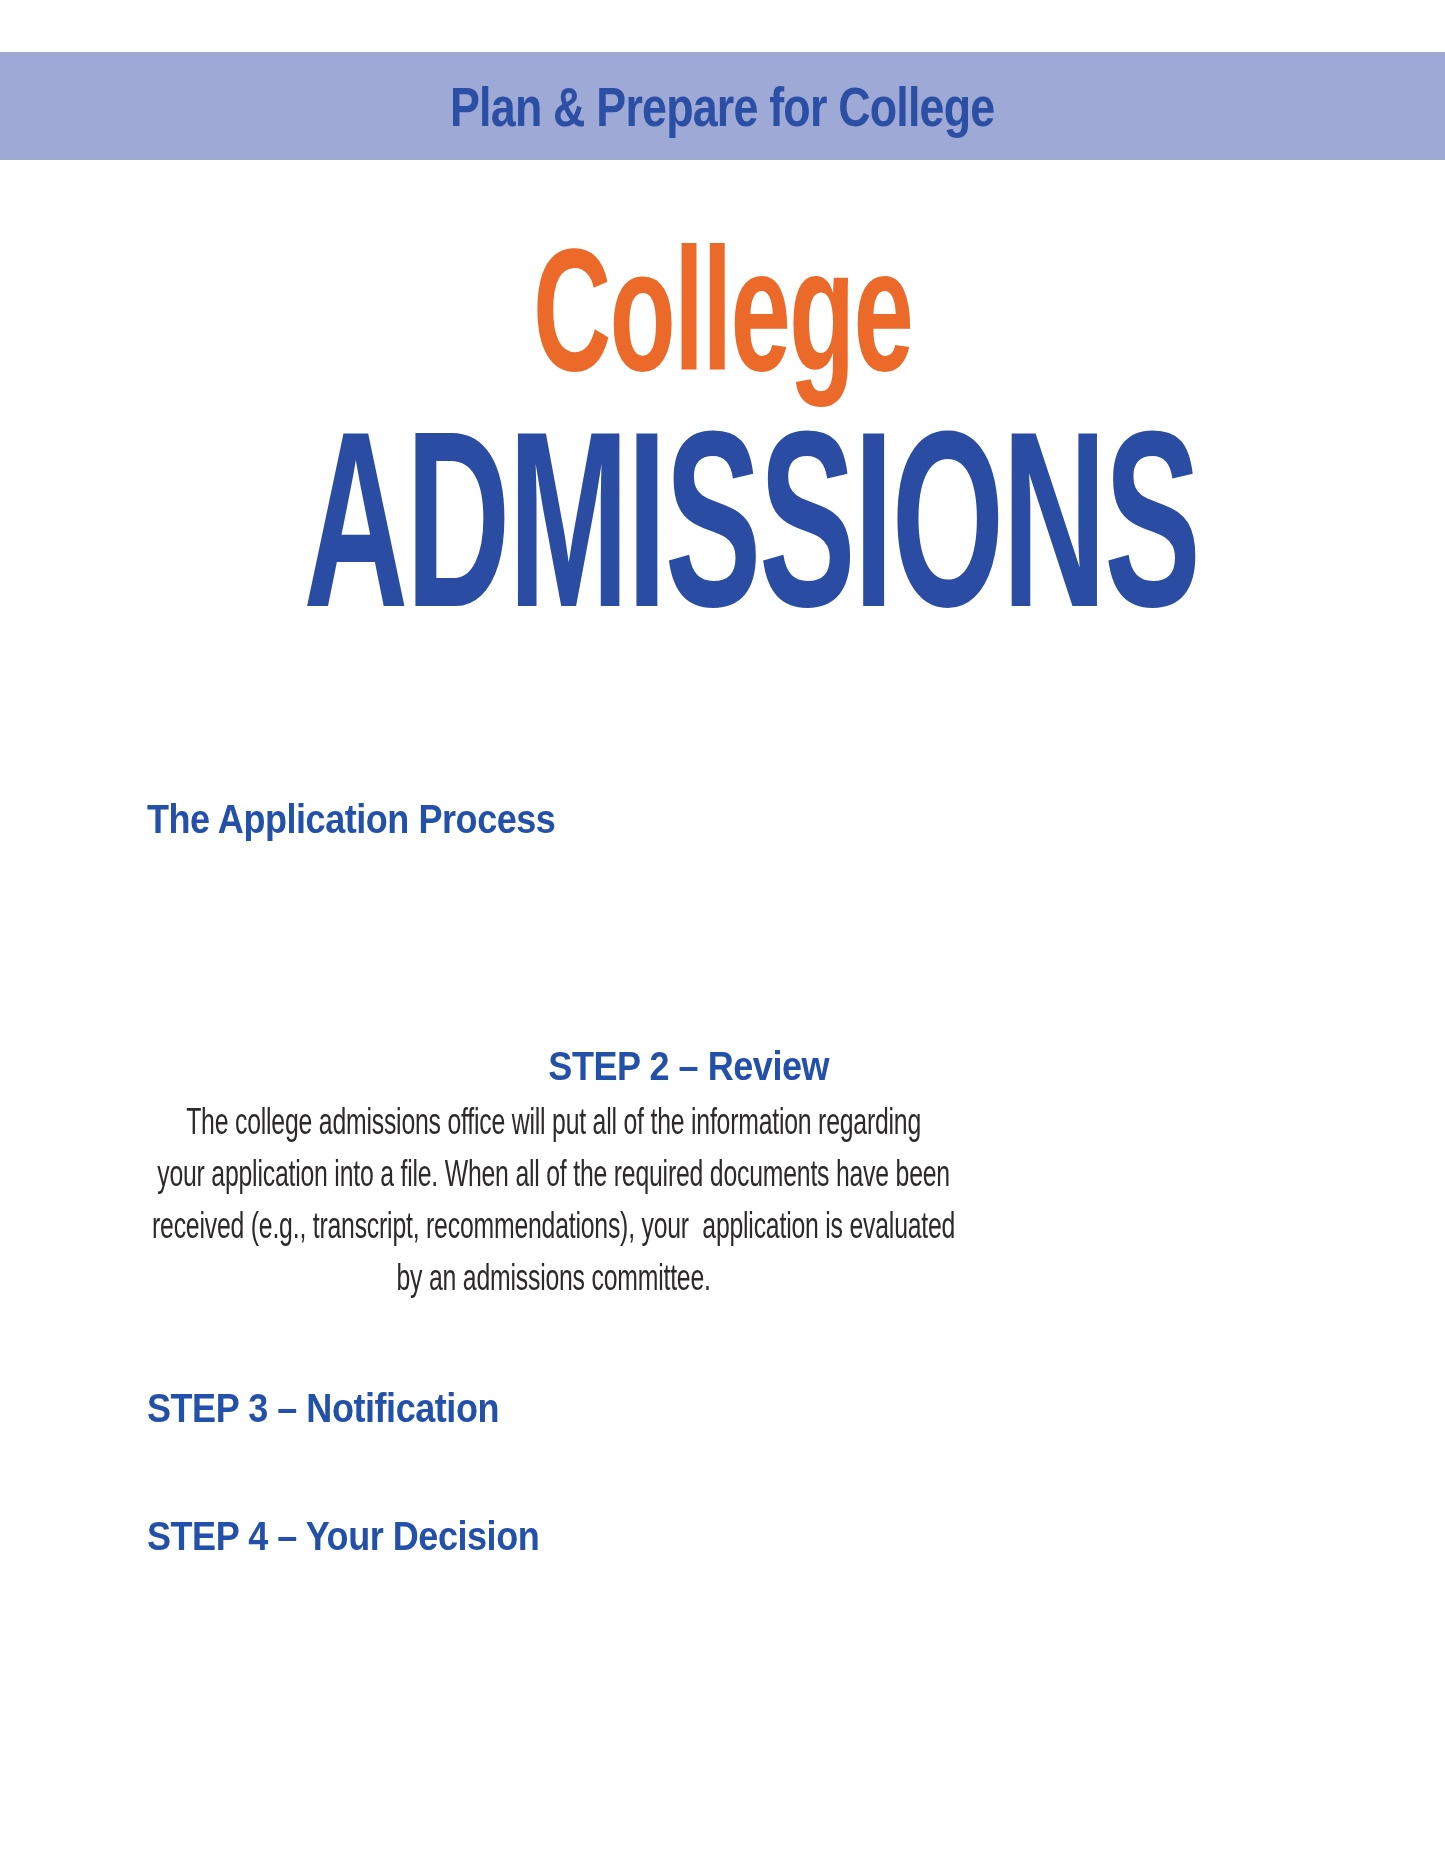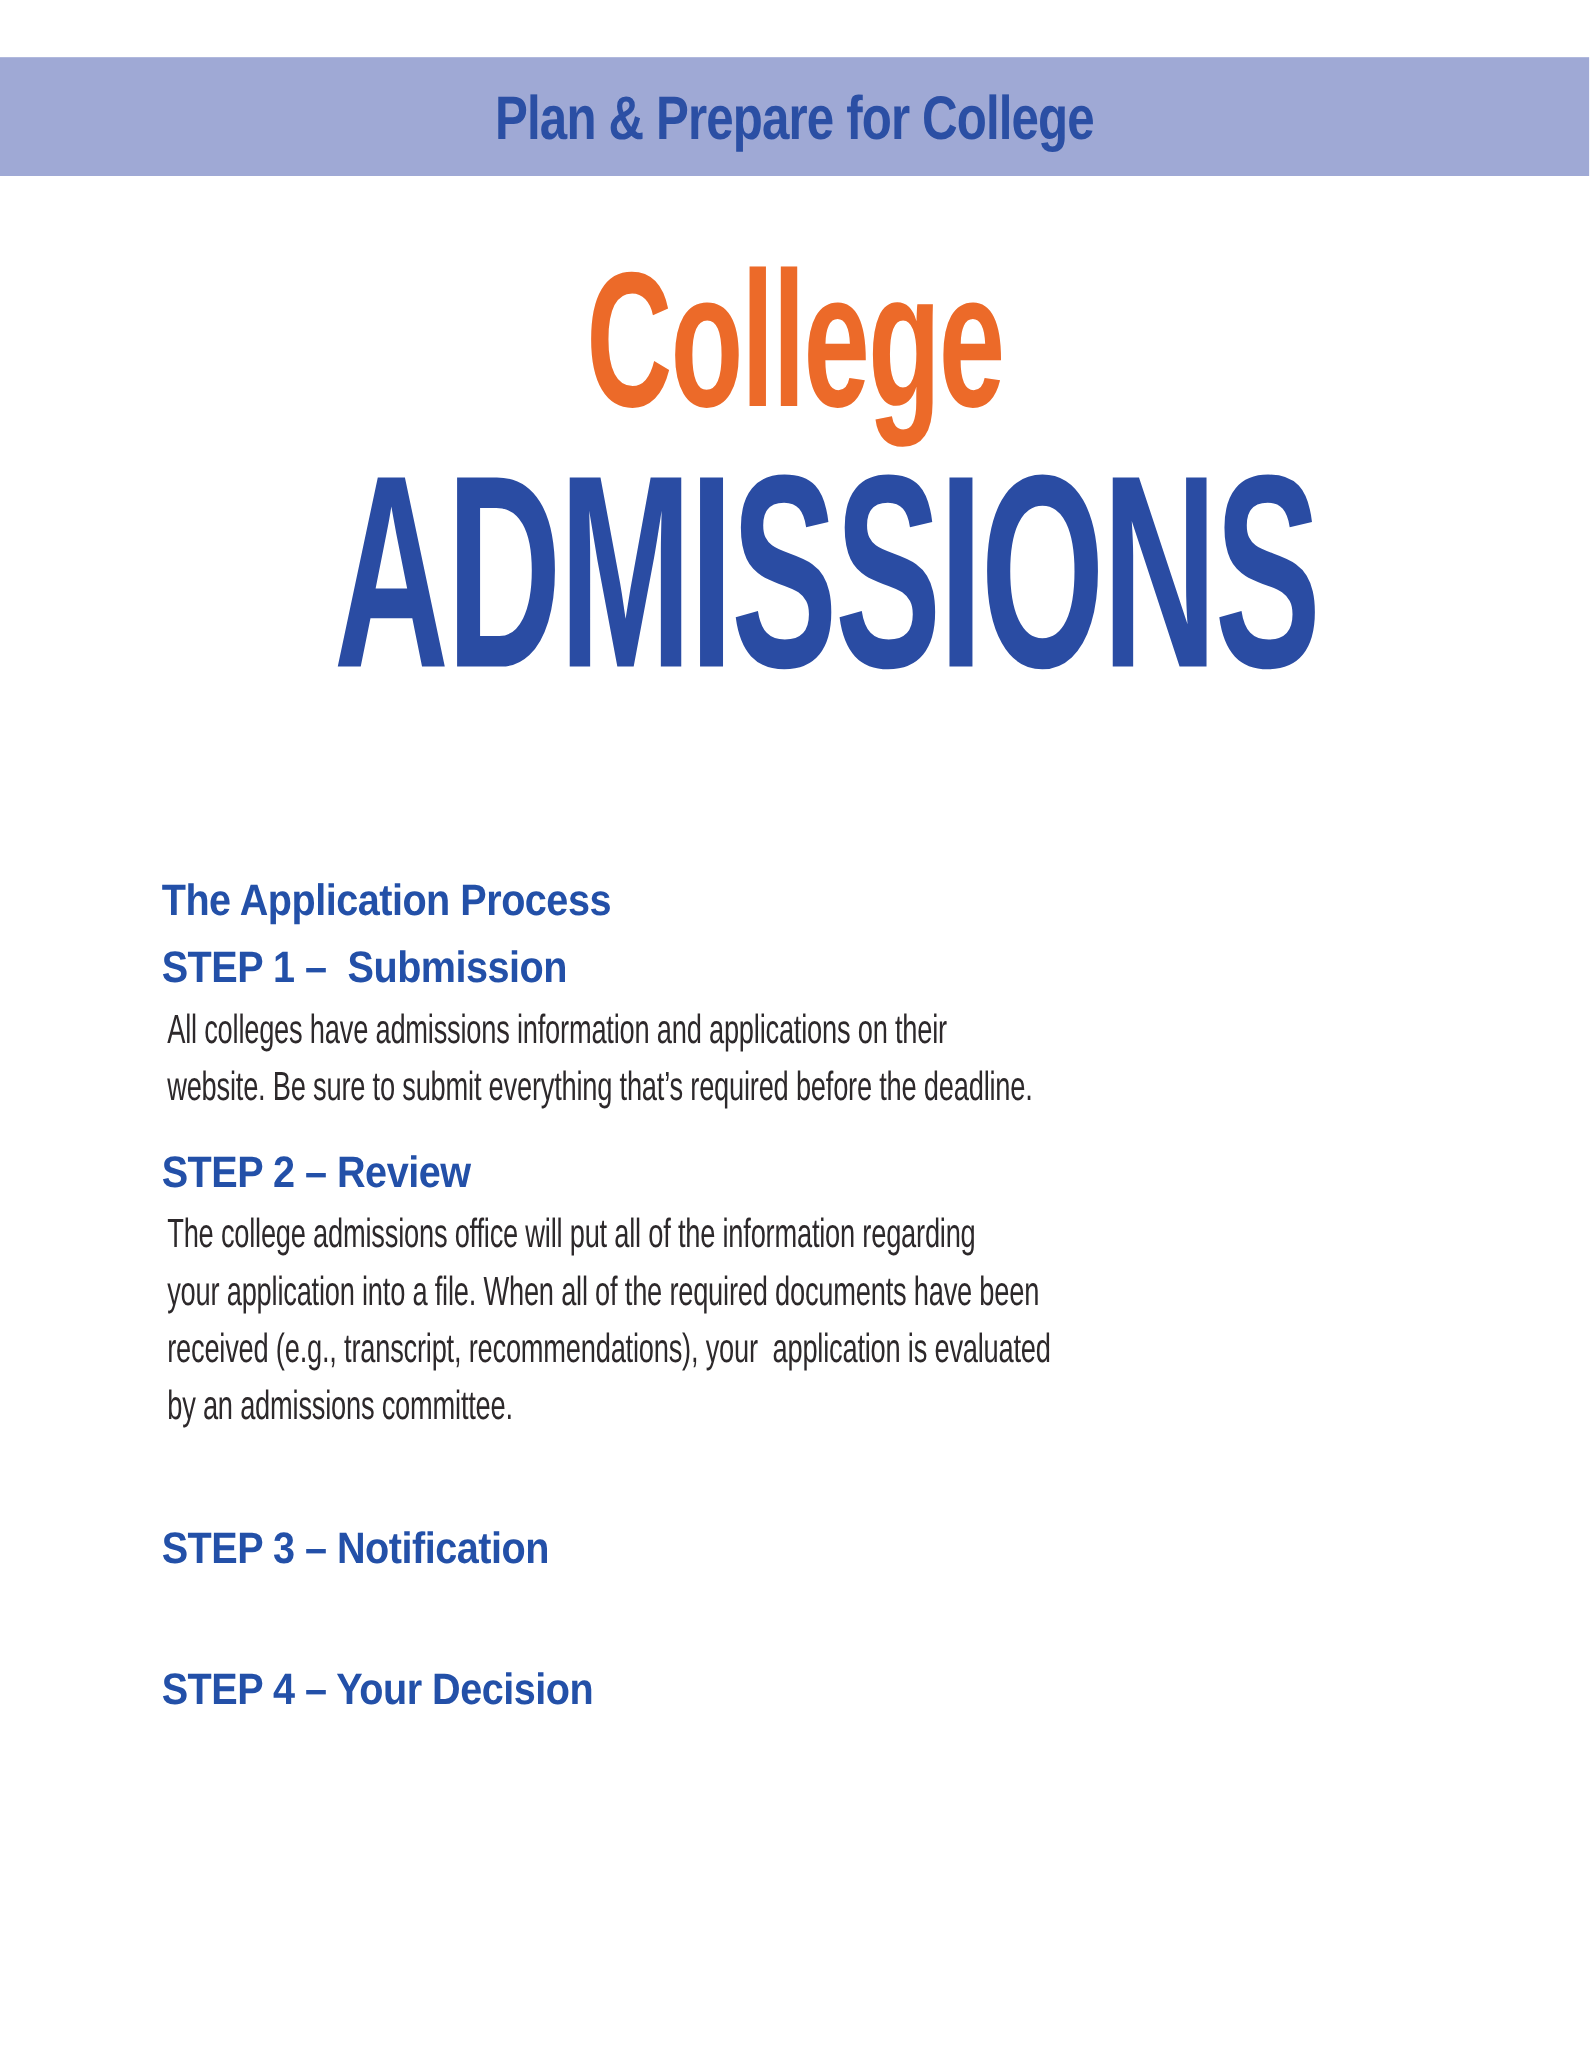--- a/index.html
+++ b/index.html
@@ -93,21 +93,21 @@
     color:var(--heading-blue);
     line-height:48px;
     white-space:pre;
     transform:scaleX(0.90);
     transform-origin:0 50%;
     letter-spacing:-0.5px;
   }
   
   .step{position:absolute;left:147px;}
   .step-1{top:856px;}
-  .step-2{top:1042px;}
+  .step-2{top:1042px;text-align:center;}
   .step-3{top:1384px;}
   .step-4{top:1512px;}
   .step-heading{
     font-size:40px;
     font-weight:bold;
     color:var(--heading-blue);
     line-height:48px;
     white-space:pre;
     transform:scaleX(0.90);
     transform-origin:0 50%;
@@ -134,27 +134,20 @@
     <div class="banner-title">Plan &amp; Prepare for College</div>
   </header>
 
   <div class="title-college">College</div>
 
   <div class="title-admissions">ADMISSIONS</div>
 
 
   <h2 class="section-heading">The Application Process</h2>
 
-  <section class="step step-1">
-    <div class="step-heading">STEP 1 –  Submission</div>
-    <div class="step-body">
-      <div class="body-line">All colleges have admissions information and applications on their</div>
-      <div class="body-line">website. Be sure to submit everything that’s required before the deadline.</div>
-    </div>
-  </section>
 
   <section class="step step-2">
     <div class="step-heading">STEP 2 – Review</div>
     <div class="step-body">
       <div class="body-line">The college admissions office will put all of the information regarding</div>
       <div class="body-line">your application into a file. When all of the required documents have been</div>
       <div class="body-line">received (e.g., transcript, recommendations), your  application is evaluated</div>
       <div class="body-line">by an admissions committee.</div>
     </div>
   </section>

